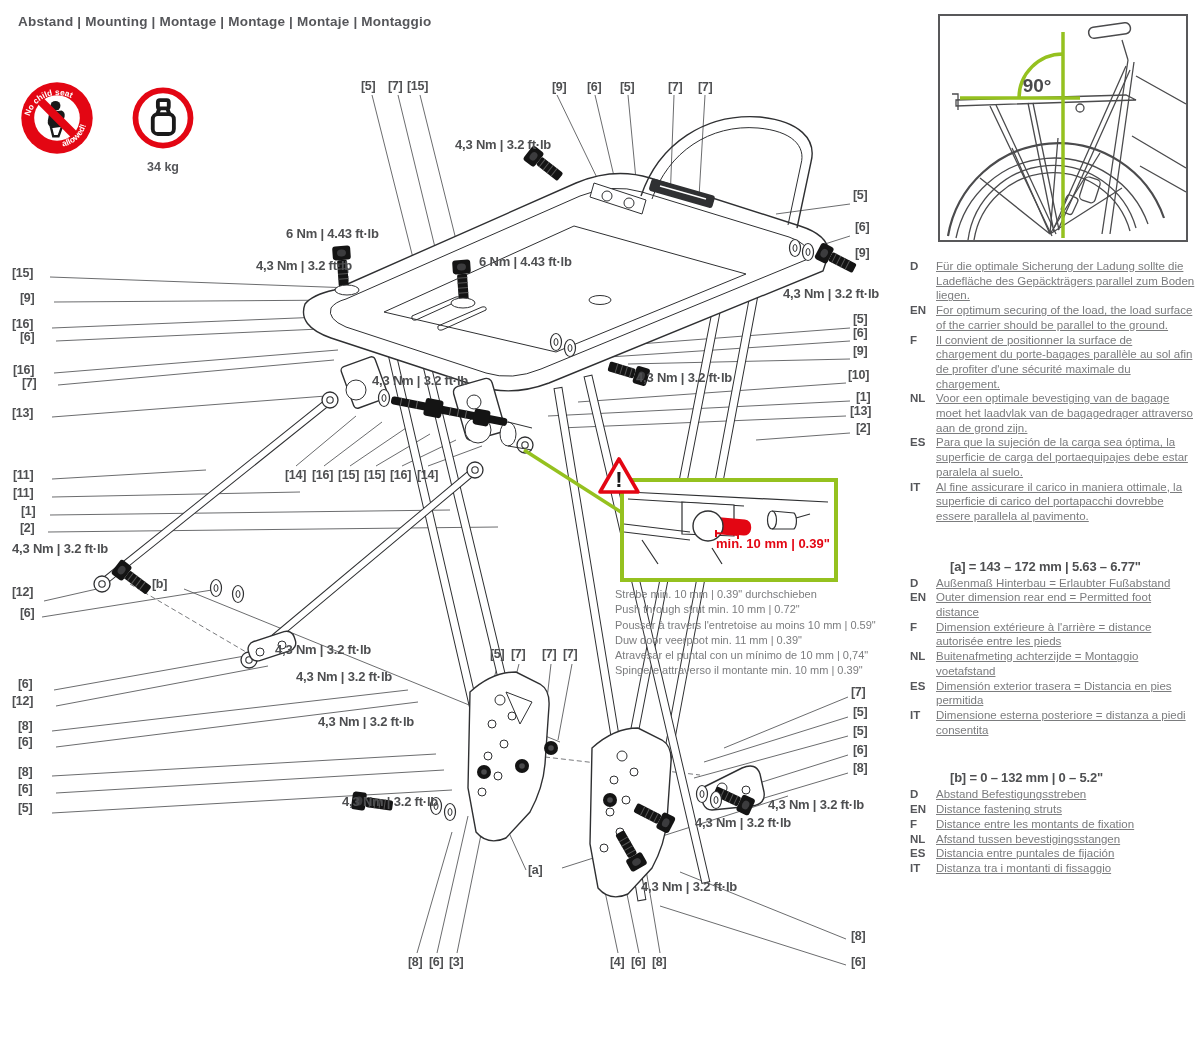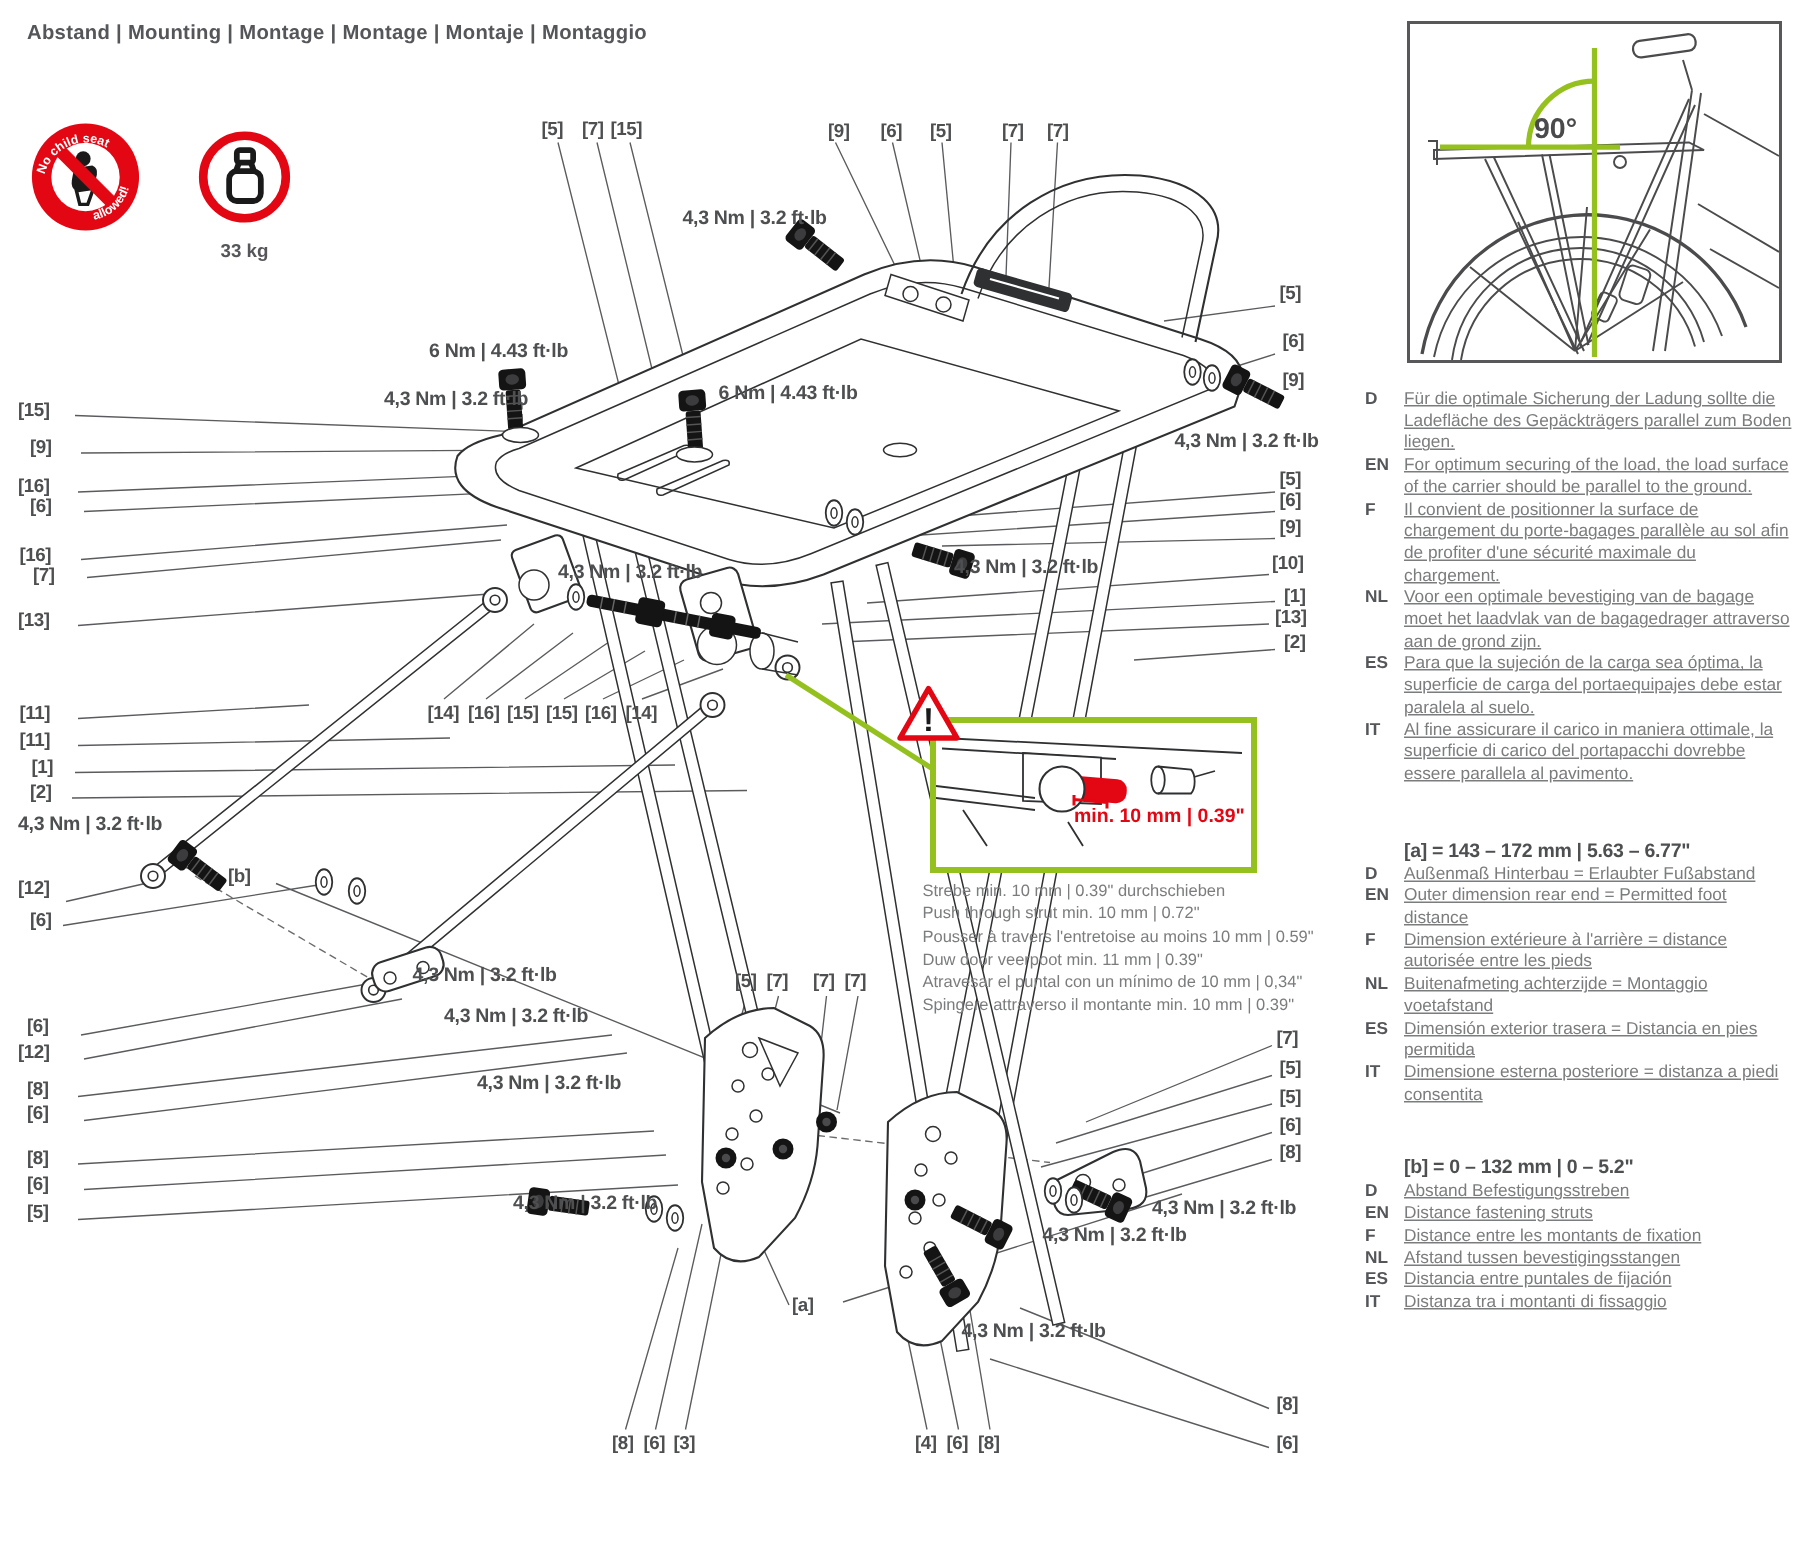--- a/index.html
+++ b/index.html
@@ -34,21 +34,21 @@
   #warning-triangle{position:absolute;left:597px;top:456px;width:44px;height:40px;}
   #min-text{position:absolute;left:716px;top:536px;font-size:13px;font-weight:bold;color:#e30613;white-space:nowrap;}
   
   #inset-notes{position:absolute;left:615px;top:587px;width:300px;}
   #inset-notes .note{font-size:11px;line-height:15.3px;color:#7b7c7e;white-space:nowrap;}
   
   #info-col{position:absolute;left:910px;top:259px;width:286px;}
   #info-col section{display:block;}
   #info-col .block-gap1{margin-top:35px;}
   #info-col .block-gap2{margin-top:33px;}
-  .block-title{font-size:13px;font-weight:bold;color:#4e4f51;margin:0 0 2px 26px;letter-spacing:-.2px;}
+  .block-title{font-size:13px;font-weight:bold;color:#4e4f51;margin:0 0 2px 40px;letter-spacing:-.2px;}
   .info-row{display:flex;font-size:11.5px;line-height:14.7px;}
   .info-row .lang{width:26px;flex:0 0 26px;font-weight:bold;color:#55565a;}
   .info-row .txt{flex:1;color:#7b7c7e;text-decoration:underline;}
 </style>
 </head>
 <body>
 
 <div id="header">Abstand | Mounting | Montage | Montage | Montaje | Montaggio</div>
 
 <div id="icon-no-child">
@@ -77,21 +77,21 @@
 <div id="icon-weight">
   <svg viewBox="0 0 100 100" width="64" height="64">
     <circle cx="50" cy="50" r="43" fill="#fff" stroke="#e30613" stroke-width="9"></circle>
     <g fill="none" stroke="#1a1a1a" stroke-width="6" stroke-linejoin="round">
       <rect x="42" y="22" width="17" height="13" rx="3"></rect>
       <path d="M44 36 L41 44 M57 36 L60 44"></path>
       <rect x="34" y="44" width="33" height="31" rx="8"></rect>
     </g>
   </svg>
 </div>
-<div id="weight-label">33 kg</div>
+<div id="weight-label">34 kg</div>
 
 <svg id="diagram" viewBox="0 0 905 1000">
   <defs>
     <g id="screw">
       <rect x="0" y="-9" width="14" height="18" rx="3" fill="#141414"></rect>
       <ellipse cx="7" cy="0" rx="3.5" ry="4.5" fill="#3c3c3e"></ellipse>
       <rect x="14" y="-5" width="27" height="10" rx="2" fill="#141414"></rect>
       <path d="M18 -5 L18 5 M23 -5 L23 5 M28 -5 L28 5 M33 -5 L33 5" stroke="#555" stroke-width="1"></path>
     </g>
     <g id="washer">
@@ -358,21 +358,21 @@
   <polygon points="22,3 41,36 3,36" fill="#fff" stroke="#e30613" stroke-width="3.6" stroke-linejoin="round"></polygon>
   <text x="22" y="31" text-anchor="middle" font-size="22" font-weight="bold" fill="#1a1a1a" font-family="Liberation Sans, sans-serif">!</text>
 </svg>
 <span id="min-text">min. 10 mm | 0.39"</span>
 
 <div id="inset-notes">
     <div class="note">Strebe min. 10 mm | 0.39" durchschieben</div>
     <div class="note">Push through strut min. 10 mm | 0.72"</div>
     <div class="note">Pousser à travers l'entretoise au moins 10 mm | 0.59"</div>
     <div class="note">Duw door veerpoot min. 11 mm | 0.39"</div>
-    <div class="note">Atravesar el puntal con un mínimo de 10 mm | 0,34"</div>
+    <div class="note">Atravesar el puntal con un mínimo de 10 mm | 0,74"</div>
     <div class="note">Spingere attraverso il montante min. 10 mm | 0.39"</div>
   </div>
 
 <div id="info-col">
     <section>
       <div class="info-row">
         <span class="lang">D</span>
         <span class="txt">Für die optimale Sicherung der Ladung sollte die Ladefläche des Gepäckträgers parallel zum Boden liegen.</span>
       </div>
       <div class="info-row">

